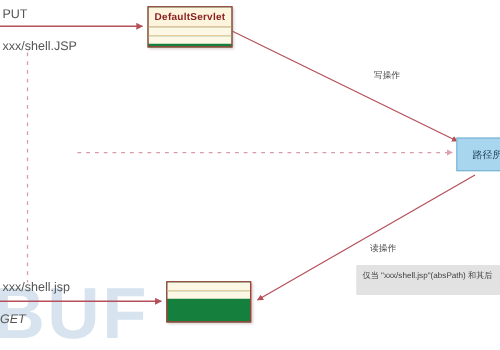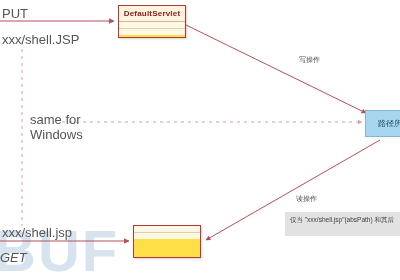--- a/index.html
+++ b/index.html
@@ -39,21 +39,21 @@
     color: #d7e3ee;
     font-family: "Liberation Sans", sans-serif;
     user-select: none;
     line-height: 1;
   }
 
   
   .uml-node {
     position: absolute;
     border: 1px solid #b03a3a;
-    background: #fde047;
+    background: #15803d;
     box-sizing: border-box;
     box-shadow: 1px 1px 2px rgba(150,120,120,0.35);
   }
   .uml-title {
     font-size: 8px;
     font-weight: bold;
     color: #8a2020;
     text-align: center;
     padding: 3px 2px 3px 2px;
     border-bottom: 1px solid #d9b48a;
@@ -79,21 +79,21 @@
     justify-content: center;
     color: #1b3c5a;
     font-size: 8px;
     white-space: nowrap;
     overflow: hidden;
   }
 
   
   .lbl {
     position: absolute;
-    font-size: 13px;
+    font-size: 10px;
     color: #555555;
     white-space: nowrap;
     font-family: "Liberation Sans", sans-serif;
   }
   .lbl.cn { font-size: 7px; color: #4a4a4a; }
   .lbl.two-line { line-height: 1.15; white-space: pre; }
 
   .note-box {
     position: absolute;
     background: #e2e2e2;
@@ -147,22 +147,20 @@
   </div>
 
   <div class="blue-node" style="left:365px; top:110px; width:58px; height:27px;">
     <span>路径所指</span>
   </div>
 
   <div class="lbl" style="left:2px; top:6px;">PUT</div>
 
   <div class="lbl" style="left:2px; top:32px;">xxx/shell.JSP</div>
 
-  <div class="lbl two-line" style="left:30px; top:113px;">same for
-Windows</div>
 
   <div class="lbl cn" style="left:299px; top:55px;">写操作</div>
 
   <div class="lbl cn" style="left:296px; top:194px;">读操作</div>
 
   <div class="lbl" style="left:2px; top:225px;">xxx/shell.jsp</div>
 
   <div class="lbl" style="left:0; top:250px;font-style:italic;">GET</div>
 
   <div class="note-box" style="left:285px; top:212px; width:115px; height:16px;">仅当 "xxx/shell.jsp"(absPath) 和其后</div>

